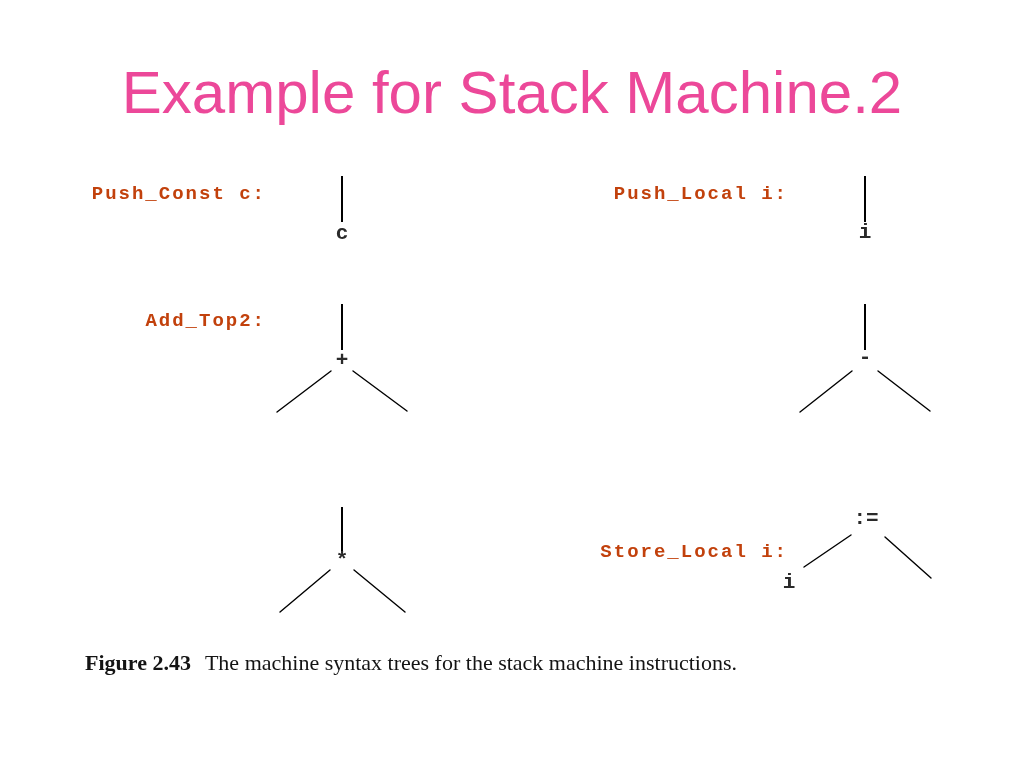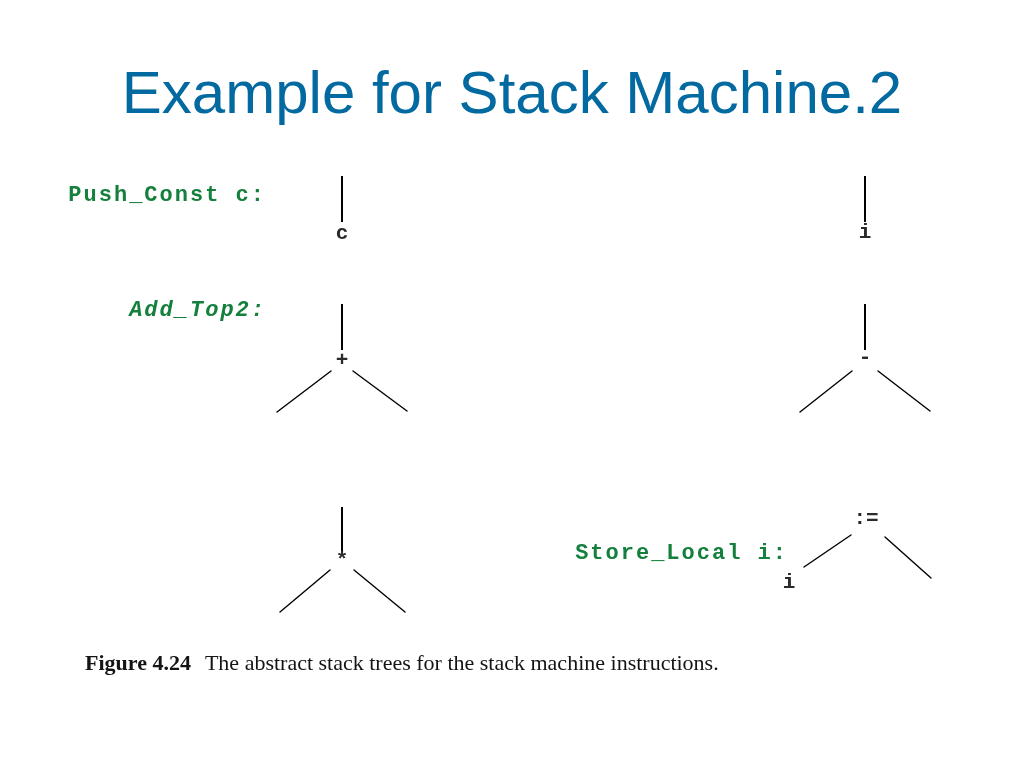--- a/index.html
+++ b/index.html
@@ -19,30 +19,30 @@
     position: absolute;
     top: 58px;
     left: 0;
     width: 1024px;
     margin: 0;
     text-align: center;
     font-family: "Liberation Sans", sans-serif;
     font-size: 60px;
     font-weight: 400;
     letter-spacing: 0px;
-    color: #0369a1;
+    color: #ec4899;
     white-space: nowrap;
   }
   .tree-label {
     position: absolute;
     font-family: "Liberation Mono", "DejaVu Sans Mono", monospace;
-    font-size: 22px;
+    font-size: 19px;
     font-weight: 700;
     letter-spacing: 2px;
-    color: #15803d;
+    color: #c2410c;
     white-space: nowrap;
   }
   .vline {
     position: absolute;
     width: 2px;
     background: #000000;
   }
   .node-op, .leaf {
     position: absolute;
     font-family: "Liberation Mono", "DejaVu Sans Mono", monospace;
@@ -79,24 +79,25 @@
 <body>
 
 <div class="slide">
 
   <h1 class="title">Example for Stack Machine.2</h1>
 
   <div class="tree-label" style="top:183px; right:758px;">Push_Const c:</div>
   <div class="vline" style="left:341px; top:176px; height:46px;"></div>
   <span class="leaf" style="left:322px; top:222px; width:40px;">c</span>
 
+  <div class="tree-label" style="top:183px; right:236px;">Push_Local i:</div>
   <div class="vline" style="left:864px; top:176px; height:46px;"></div>
   <span class="leaf" style="left:845px; top:221px; width:40px;">i</span>
 
-  <div class="tree-label" style="top:298px; right:758px;font-style:italic;">Add_Top2:</div>
+  <div class="tree-label" style="top:310px; right:758px;">Add_Top2:</div>
   <div class="vline" style="left:341px; top:304px; height:46px;"></div>
   <span class="node-op" style="left:322px; top:349px; width:40px;">+</span>
   <svg class="edges" style="left:270px; top:366px;" width="145" height="50">
     <line x1="61" y1="5" x2="7" y2="46"></line>
     <line x1="83" y1="5" x2="137" y2="45"></line>
   </svg>
 
   <div class="vline" style="left:864px; top:304px; height:46px;"></div>
   <span class="node-op" style="left:845px; top:346px; width:40px;">-</span>
   <svg class="edges" style="left:793px; top:366px;" width="145" height="50">
@@ -113,16 +114,16 @@
 
   <div class="tree-label" style="top:513px; right:236px;margin-top:28px;">Store_Local i:</div>
   <span class="node-op" style="left:840px; top:507px; width:52px;">:=</span>
   <svg class="edges" style="left:793px; top:530px;" width="145" height="52">
     <line x1="58" y1="5" x2="11" y2="37"></line>
     <line x1="92" y1="7" x2="138" y2="48"></line>
   </svg>
   <span class="leaf" style="left:774px; top:571px; width:30px;">i</span>
 
   <div class="caption">
-    <span class="cap-label">Figure 4.24</span><span>The abstract stack trees for the stack machine instructions.</span>
+    <span class="cap-label">Figure 2.43</span><span>The machine syntax trees for the stack machine instructions.</span>
   </div>
 
 </div>
 
 </body></html>

